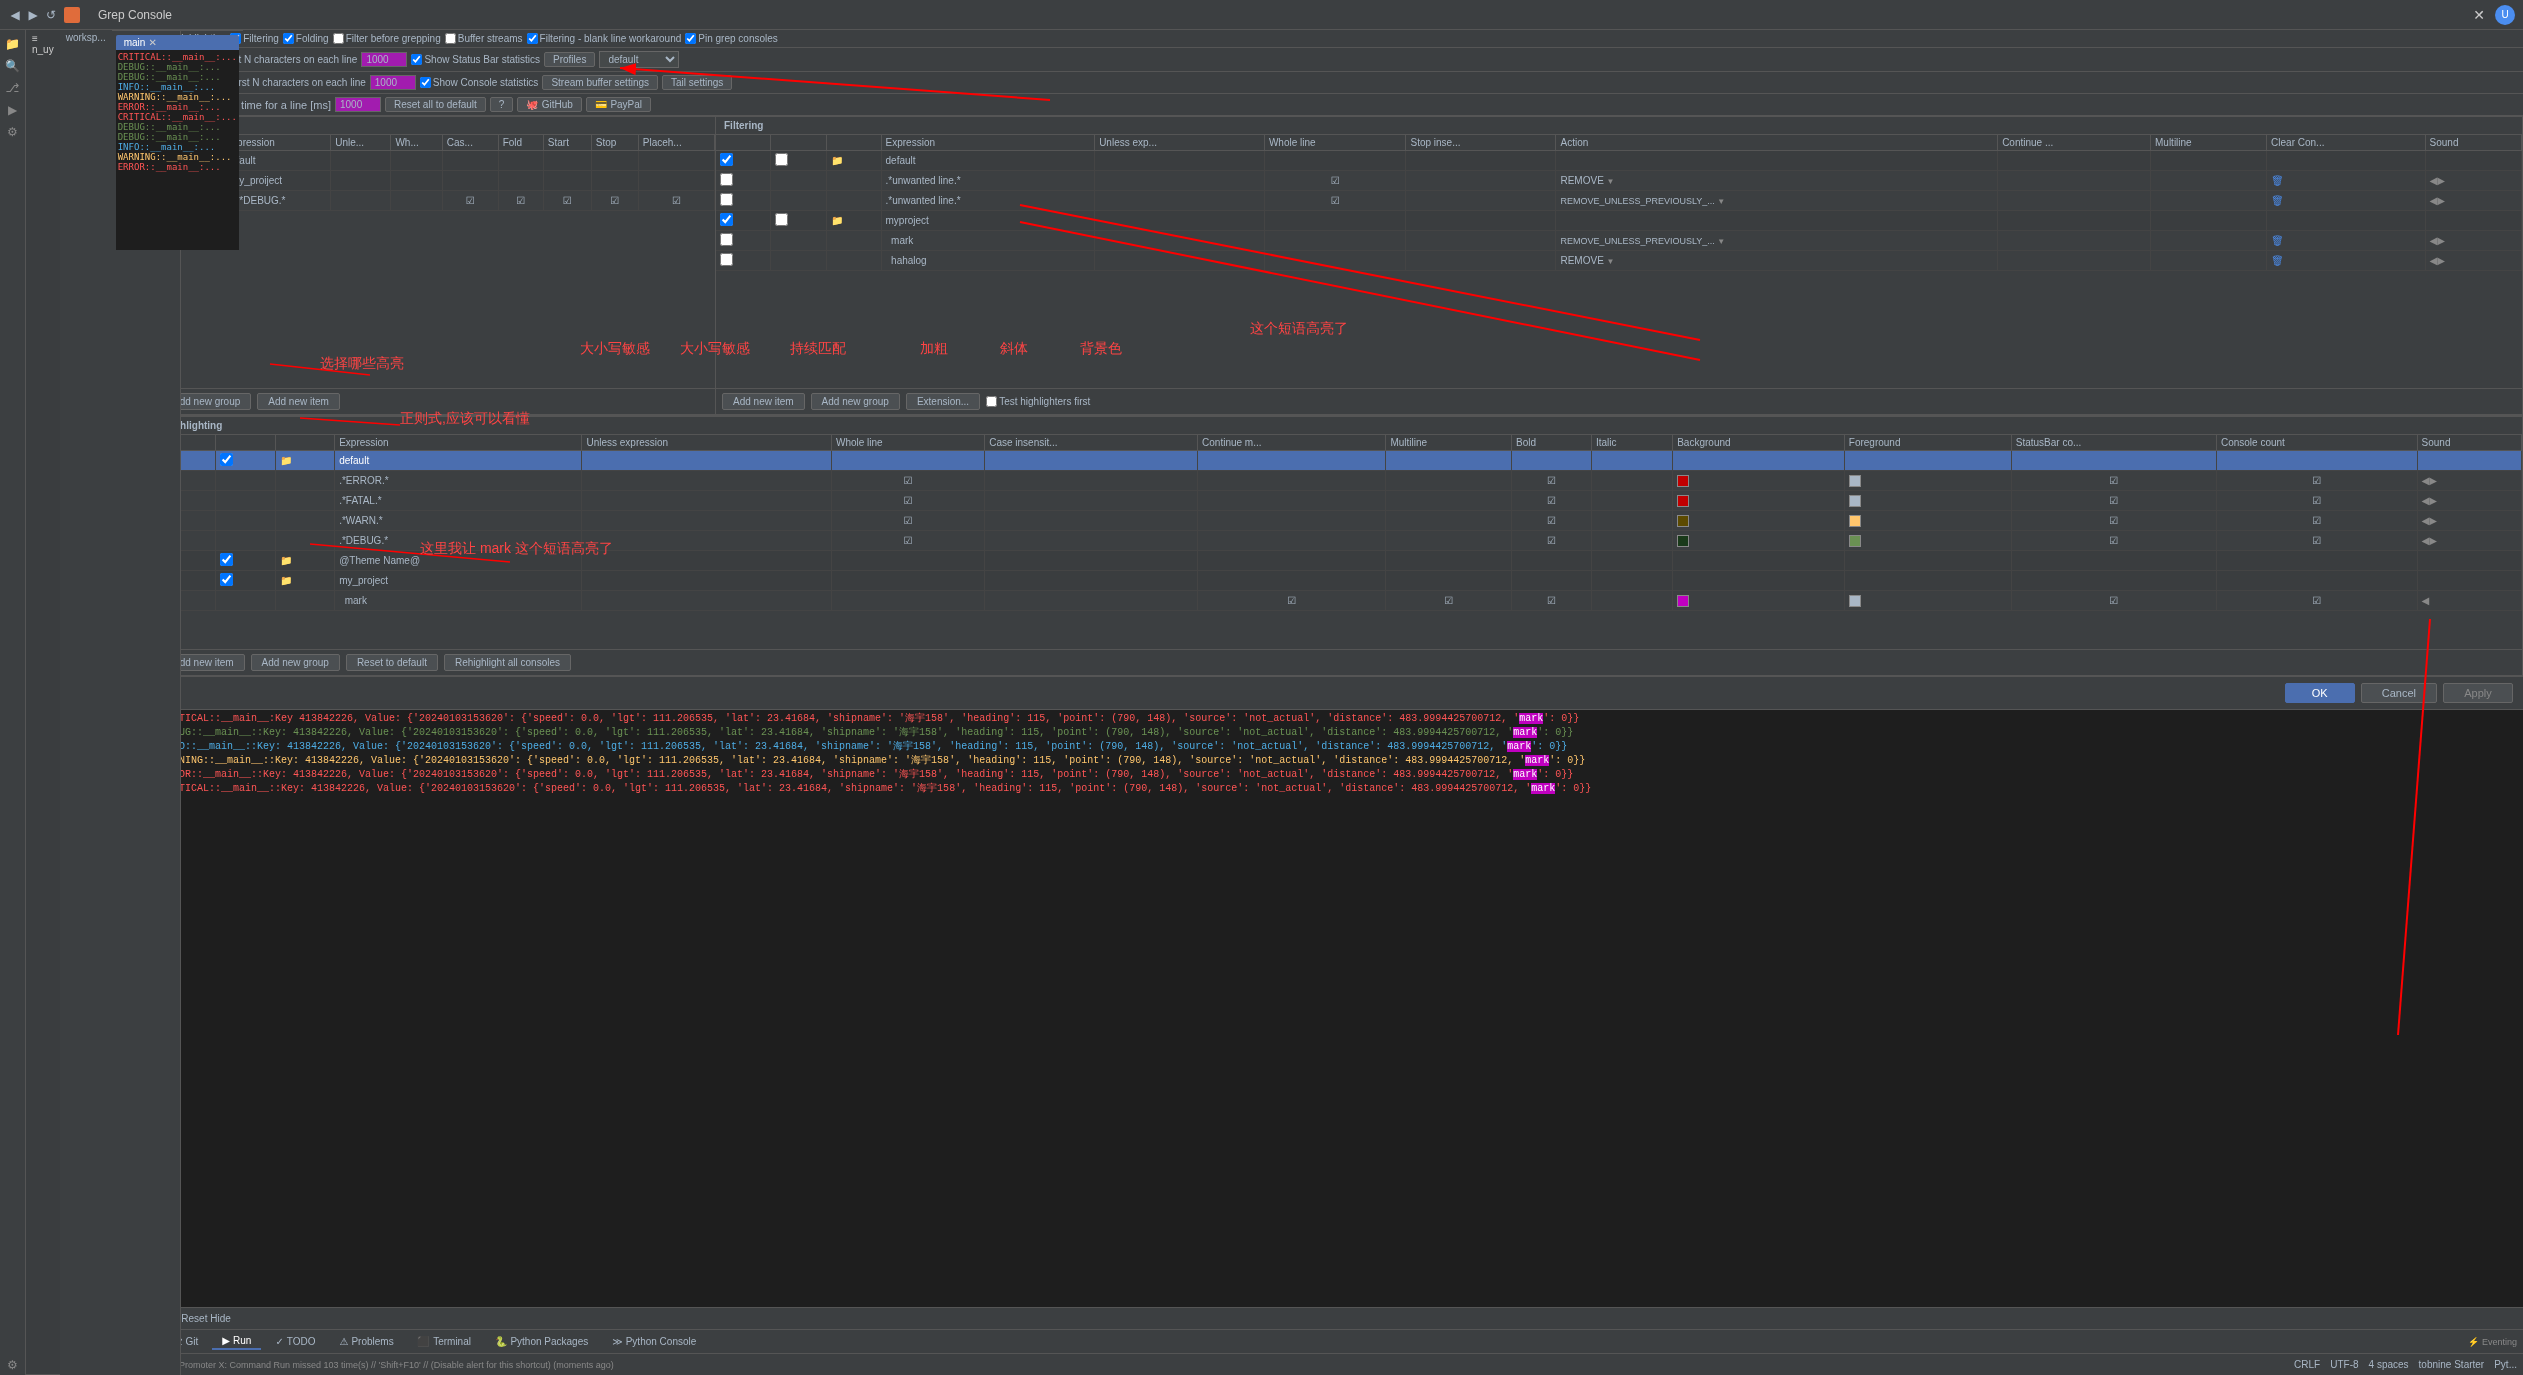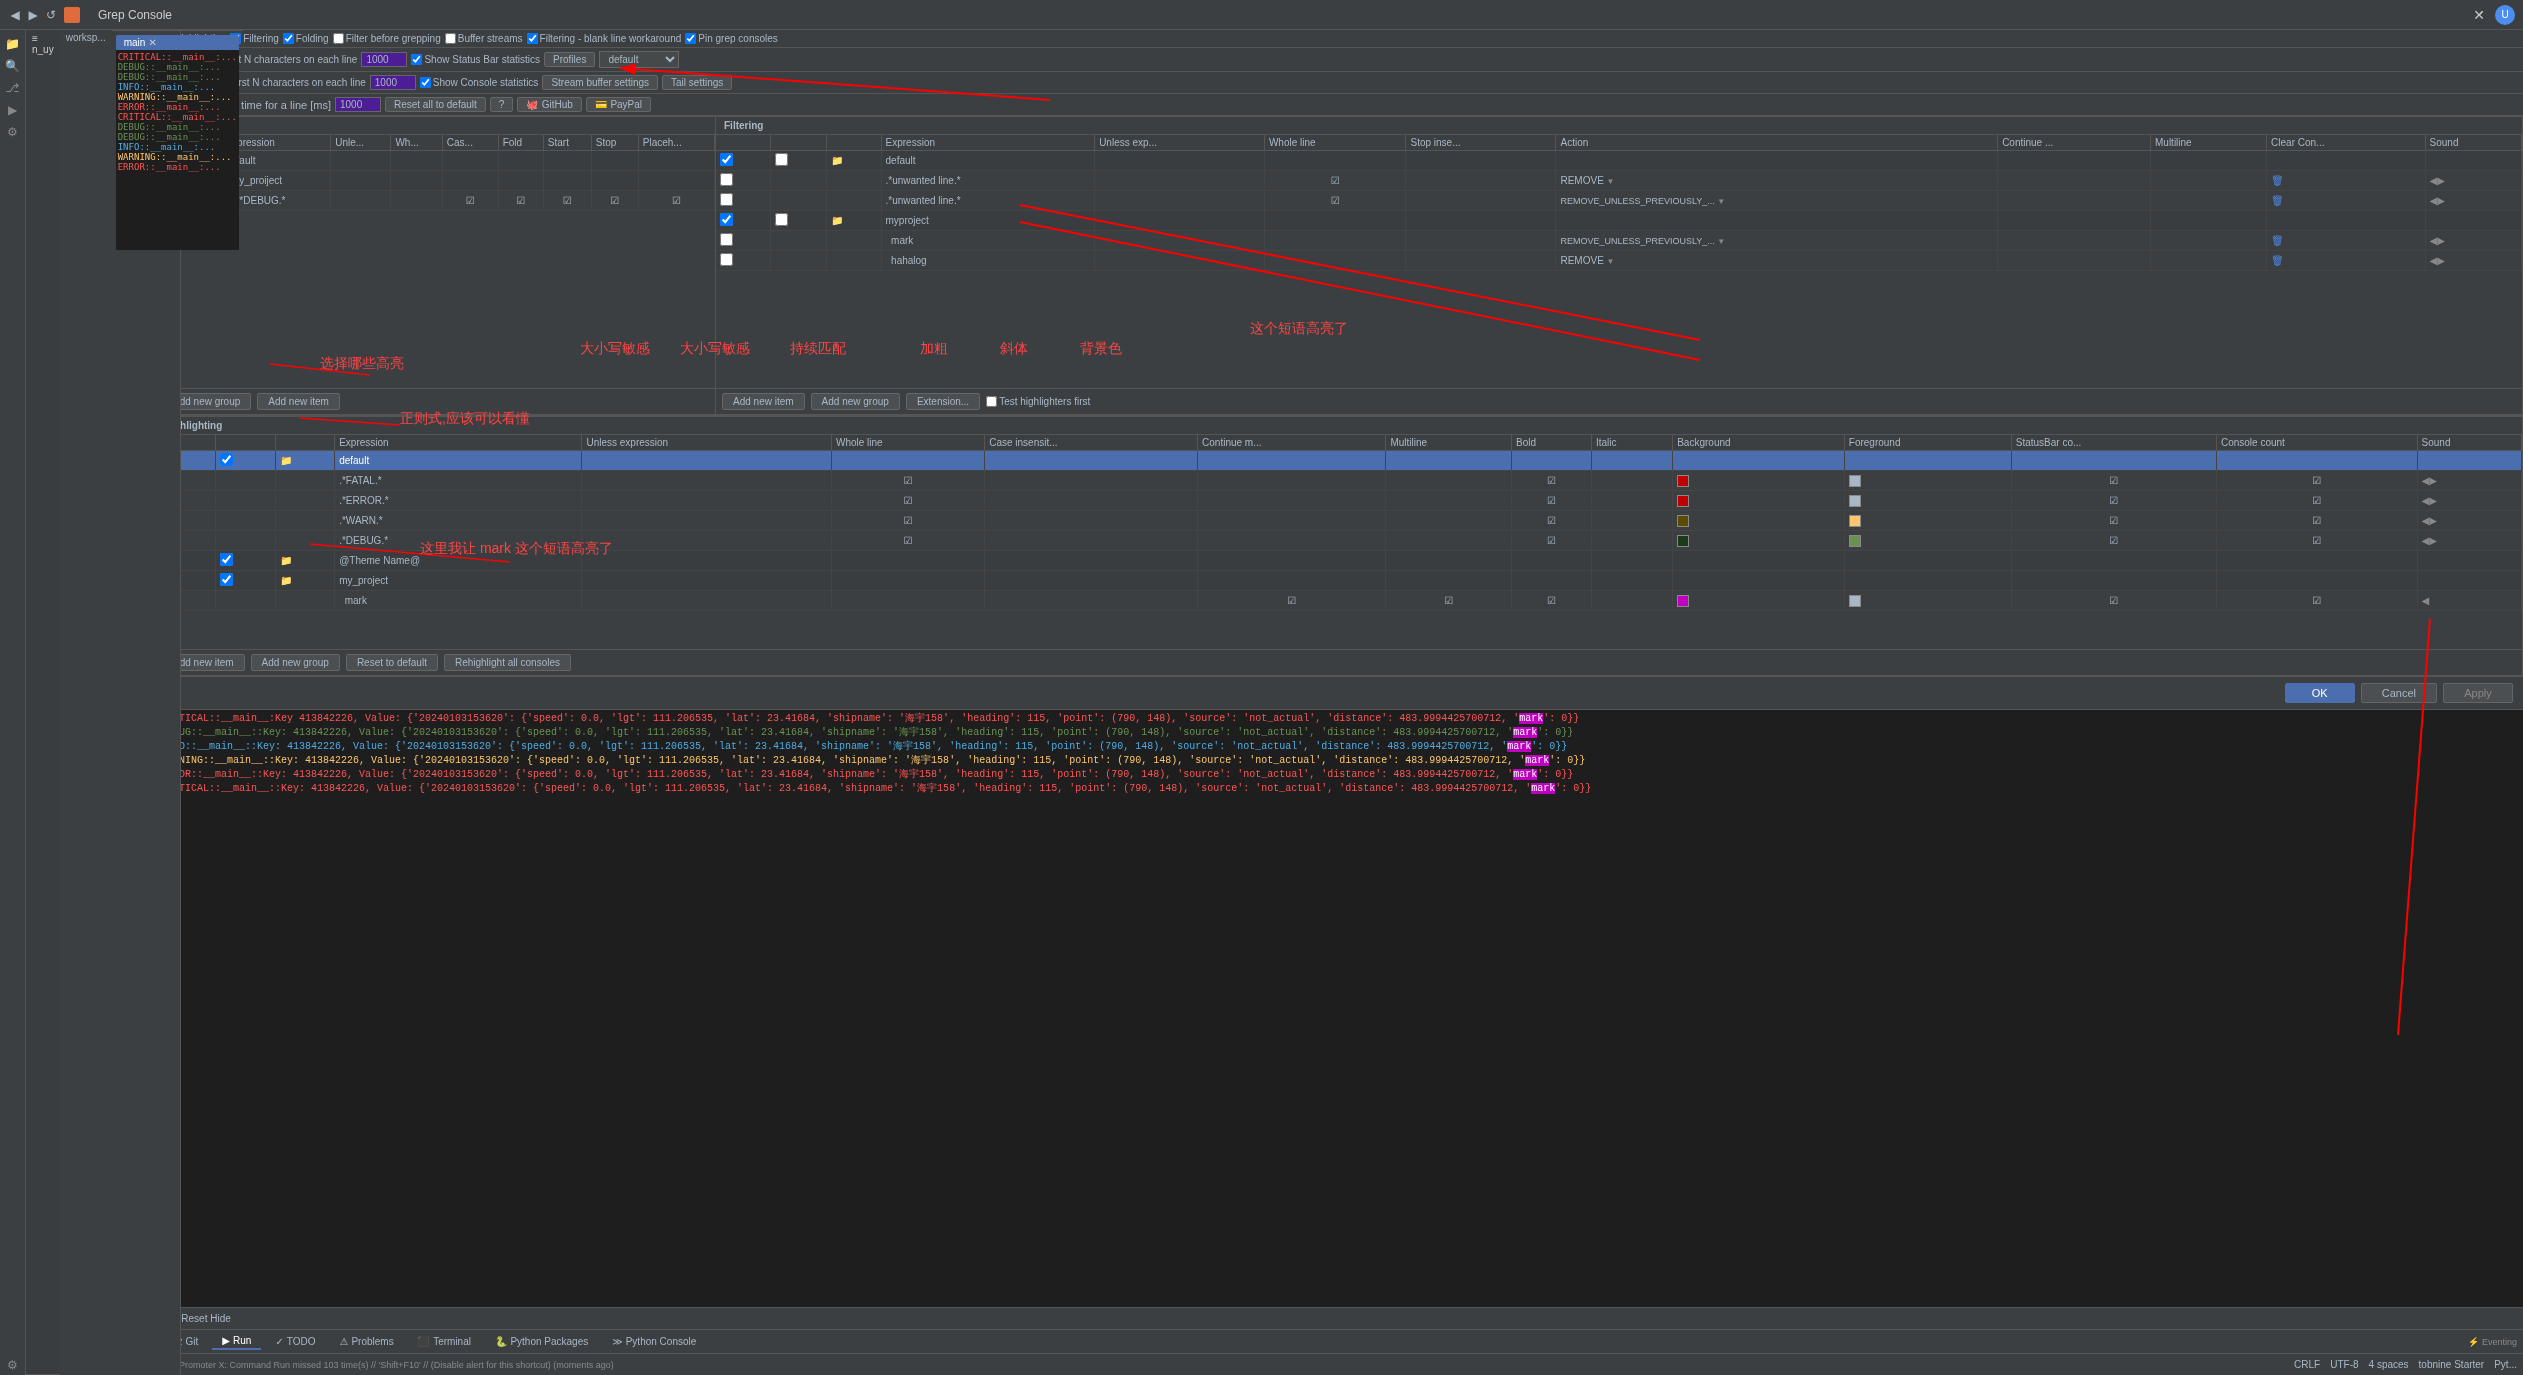--- a/index.html
+++ b/index.html
@@ -65,21 +65,21 @@
       background: #4b4f52;
       border: 1px solid #666;
       color: #a9b7c6;
       padding: 1px 8px;
       font-size: 10px;
       cursor: pointer;
       border-radius: 2px;
     }
     .toolbar-input {
       width: 46px;
-      background: #4c1d95;
+      background: #a21caf;
       border: 1px solid #666;
       color: #a9b7c6;
       padding: 1px 4px;
       font-size: 10px;
     }
     .toolbar-select {
       background: #45494a;
       border: 1px solid #666;
       color: #a9b7c6;
       padding: 1px 4px;
@@ -755,40 +755,40 @@
                 <td></td>
                 <td></td>
                 <td></td>
                 <td></td>
             </tr>
 
             <tr>
               <td><input type="checkbox" style=""></td>
               <td></td>
               <td></td>
-              <td>.*FATAL.*</td>
+              <td>.*ERROR.*</td>
               <td></td>
               <td style="text-align:center;">☑</td>
               <td></td>
                 <td></td>
                 <td></td>
               <td style="text-align:center;">☑</td>
               <td></td>
               <td><span class="color-swatch" style="background:#c00000;"></span></td>
               <td><span class="color-swatch" style="background:#a9b7c6;"></span></td>
               <td style="text-align:center;">☑</td>
               <td style="text-align:center;">☑</td>
               <td style="color:#888;">◀▶</td>
             </tr>
 
             <tr>
               <td><input type="checkbox" style=""></td>
               <td></td>
               <td></td>
-              <td>.*ERROR.*</td>
+              <td>.*FATAL.*</td>
               <td></td>
               <td style="text-align:center;">☑</td>
               <td></td>
                 <td></td>
                 <td></td>
               <td style="text-align:center;">☑</td>
               <td></td>
               <td><span class="color-swatch" style="background:#c00000;"></span></td>
               <td><span class="color-swatch" style="background:#a9b7c6;"></span></td>
               <td style="text-align:center;">☑</td>

